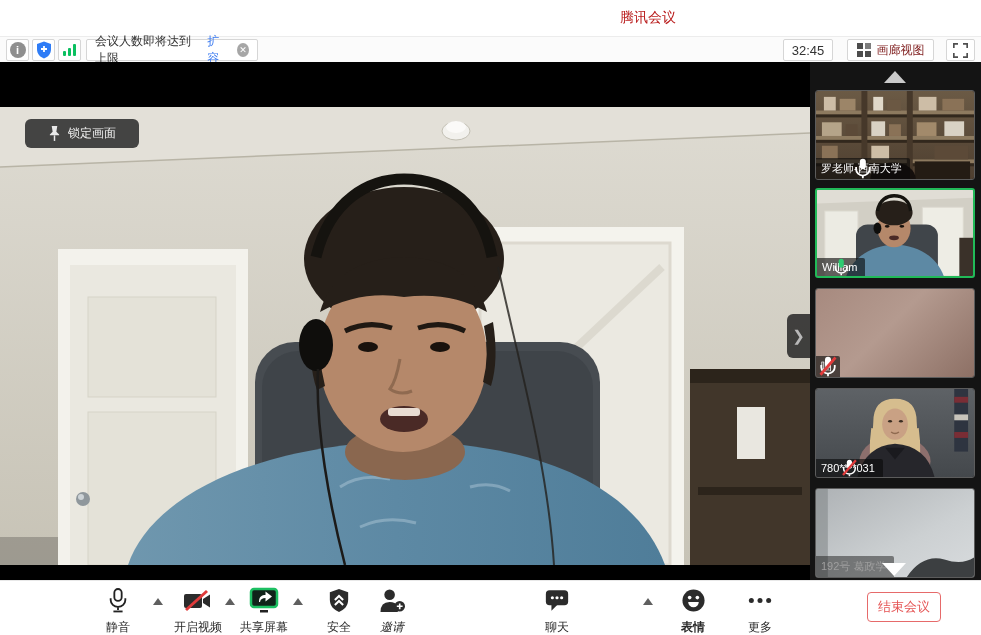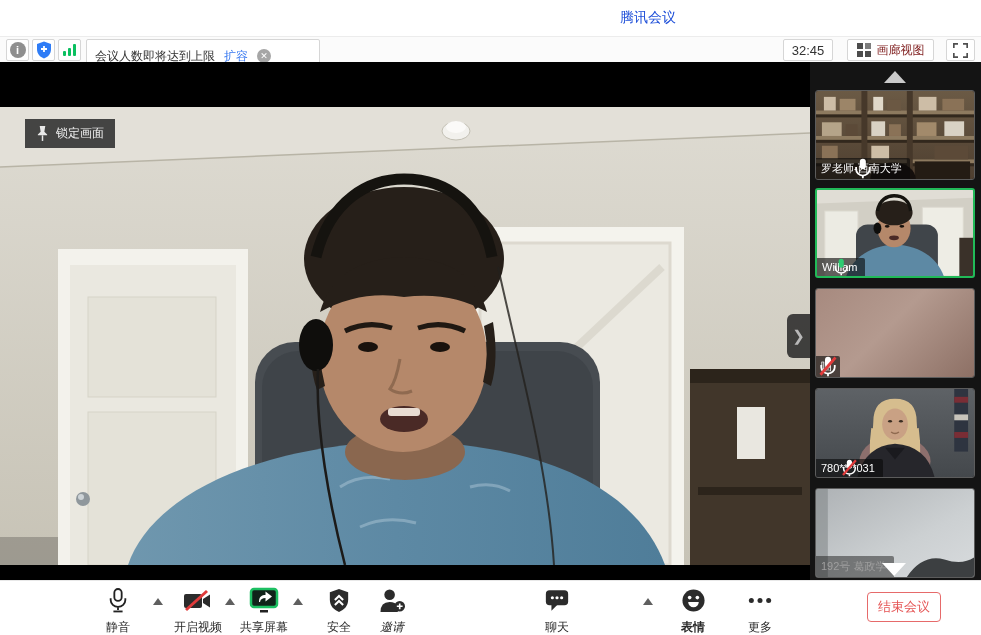--- a/index.html
+++ b/index.html
@@ -1,30 +1,30 @@
 <!DOCTYPE html>
 <html><head>
 <meta charset="utf-8">
 <style>
   * { margin:0; padding:0; box-sizing:border-box; }
   body { font-family:"Liberation Sans","DejaVu Sans",sans-serif; background:#888; }
   .app { position:relative; width:981px; height:635px; background:#fff; overflow:hidden; }
 
   
   .titlebar { position:absolute; left:0; top:0; width:981px; height:36px; background:#ffffff; }
-  .window-title { position:absolute; left:620px; top:9px; font-size:14px; color:#1d4ed8; }
+  .window-title { position:absolute; left:620px; top:9px; font-size:14px; color:#b91c1c; }
 
   
   .toolbar { position:absolute; left:0; top:36px; width:981px; height:26px; background:#fbfbfb; border-top:1px solid #ececec; }
   .tb-box { position:absolute; top:2px; height:22px; border:1px solid #d6d6d6; background:#fff; border-radius:2px;
             display:flex; align-items:center; justify-content:center; }
   .tb-info { left:6px; width:23px; }
   .tb-shield { left:32px; width:23px; }
   .tb-signal { left:58px; width:23px; }
-  .tb-warning { left:86px; width:234px; justify-content:flex-start; padding:16px 8px; gap:9px; }
+  .tb-warning { left:86px; width:172px; justify-content:flex-start; padding:4px 8px; gap:9px; }
   .tb-warning .wtext { font-size:12px; color:#333; }
   .tb-warning .wlink { font-size:12px; color:#3a7af0; cursor:pointer; }
   .tb-timer { left:783px; width:50px; font-size:13px; color:#333; }
   .tb-gallery { left:847px; width:87px; gap:6px; cursor:pointer; }
   .tb-gallery .glabel { font-size:12px; color:#7f1d1d; }
   .tb-fullscreen { left:946px; width:29px; cursor:pointer; }
 
   .info-circle { width:16px; height:16px; border-radius:50%; background:#8f8f8f; color:#fff;
                  font-size:11px; font-weight:bold; display:flex; align-items:center; justify-content:center; }
   .close-circle { width:14px; height:14px; border-radius:50%; background:#a6a6a6; color:#fff;
@@ -33,21 +33,21 @@
   .bars i { display:block; width:3px; background:#0ac060; border-radius:1px; }
   .bars i:nth-child(1){height:5px;} .bars i:nth-child(2){height:8px;} .bars i:nth-child(3){height:12px;}
   .grid-ic { display:grid; grid-template-columns:6px 6px; grid-template-rows:6px 6px; gap:2px; }
   .grid-ic i { background:#4d4d4d; }
   .grid-ic i:nth-child(2){ background:#7d7d7d; }
 
   
   .main-video { position:absolute; left:0; top:62px; width:810px; height:518px; background:#000; }
   .video-scene { position:absolute; left:0; top:45px; width:810px; height:458px; }
   .pin-chip { position:absolute; left:25px; top:57px; display:flex; align-items:flex-start; gap:7px;
-              background:rgba(45,45,45,.88); color:#f0f0f0; font-size:12px; padding:6px 11px; border-radius:0; cursor:pointer; }
+              background:rgba(45,45,45,.88); color:#f0f0f0; font-size:12px; padding:6px 23px; border-radius:6px; cursor:pointer; }
   .collapse-handle { position:absolute; right:0; top:252px; width:23px; height:44px; background:rgba(38,38,38,.85);
               border-radius:6px 0 0 6px; color:#b8b8b8; display:flex; align-items:center; justify-content:center;
               font-size:15px; cursor:pointer; }
 
   
   .sidebar { position:absolute; left:810px; top:62px; width:171px; height:518px; background:#141414; }
   .up-arrow { position:absolute; left:74px; top:9px; width:0; height:0; cursor:pointer;
               border-left:11px solid transparent; border-right:11px solid transparent; border-bottom:12px solid #c9c9c9; }
   .down-arrow { position:absolute; left:72px; top:501px; width:0; height:0; cursor:pointer; z-index:5;
               border-left:12px solid transparent; border-right:12px solid transparent; border-top:13px solid #ffffff; }

